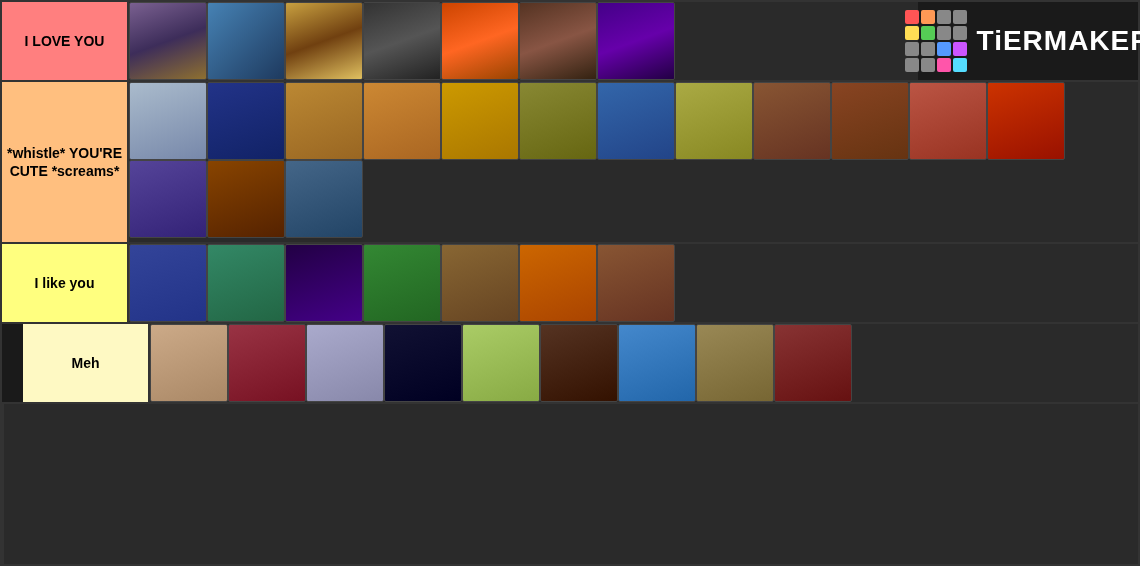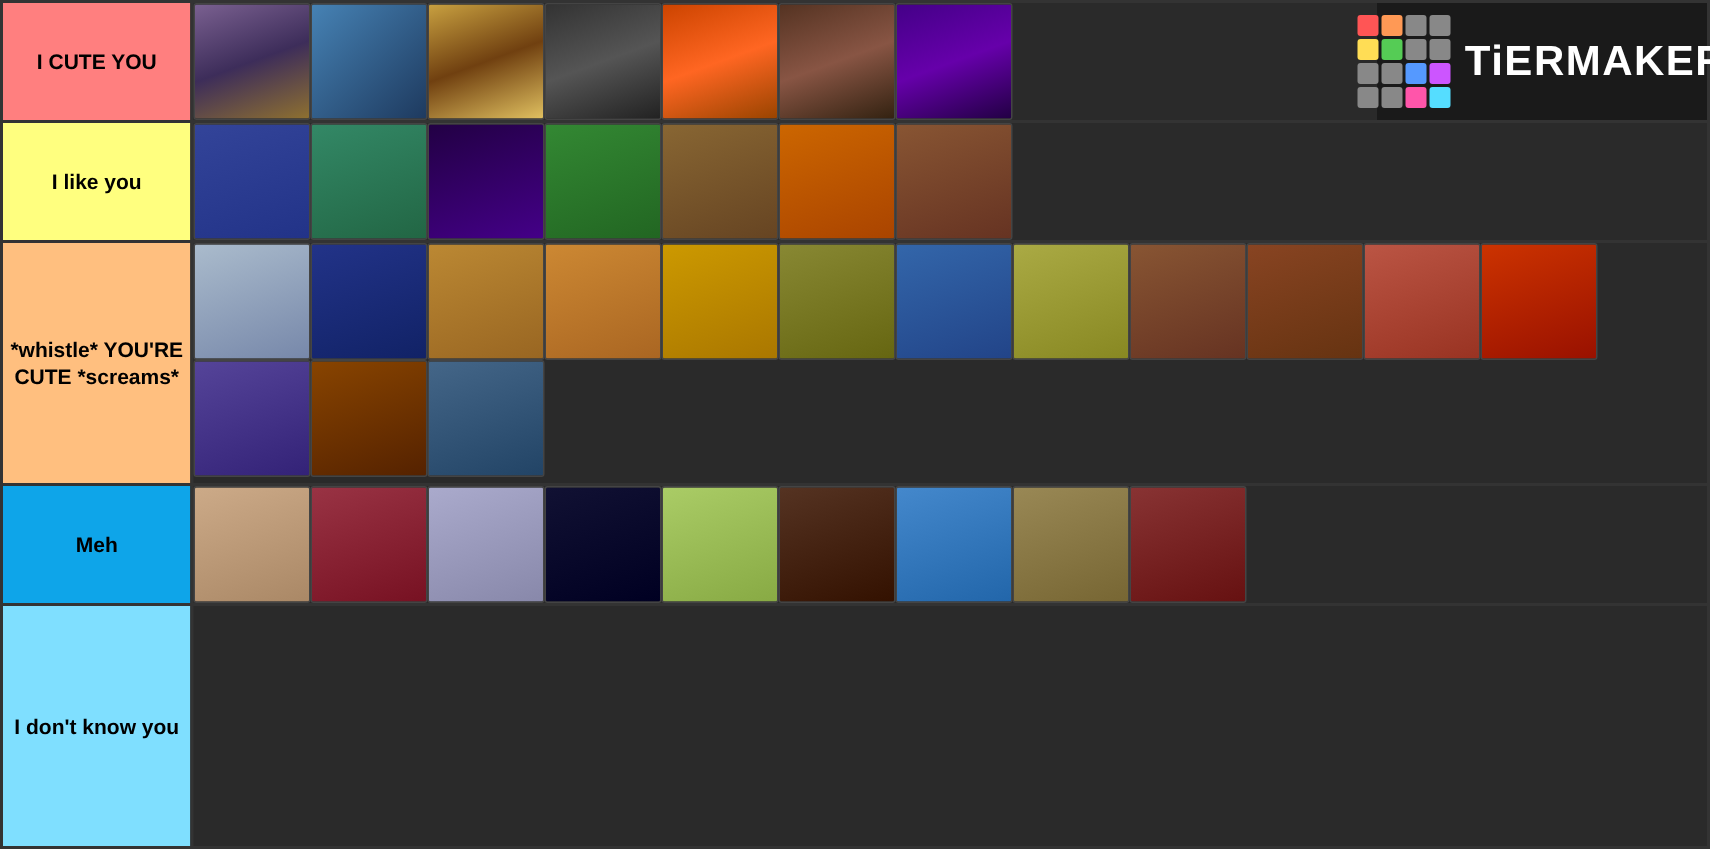--- a/index.html
+++ b/index.html
@@ -71,21 +71,21 @@
       justify-content: center;
       font-size: 9px;
       color: #ccc;
       text-align: center;
     }
 
     
     .tier-love { background-color: #ff7f7f; }
     .tier-whistle { background-color: #ffbf7f; }
     .tier-like { background-color: #ffff7f; }
-    .tier-meh { background-color: #0ea5e9; }
+    .tier-meh { background-color: #fef9c3; margin-left: 21px; }
     .tier-fyou { background-color: #7fbfff; }
     .tier-dontknow { background-color: #7fdfff; }
 
     
     .char { border-radius: 2px; }
     .c1  { background: linear-gradient(135deg, #6a5acd 0%, #483d8b 100%); }
     .c2  { background: linear-gradient(135deg, #4682b4 0%, #1e3a5f 100%); }
     .c3  { background: linear-gradient(135deg, #cd853f 0%, #8b5e3c 100%); }
     .c4  { background: linear-gradient(135deg, #daa520 0%, #b8860b 100%); }
     .c5  { background: linear-gradient(135deg, #2f4f4f 0%, #1a2e2e 100%); }
@@ -161,21 +161,21 @@
 
       <div class="logo-cell" style="background:#888888;"></div>
       <div class="logo-cell" style="background:#888888;"></div>
       <div class="logo-cell" style="background:#ff55aa;"></div>
       <div class="logo-cell" style="background:#55ddff;"></div>
     </div>
     <div class="logo-text">TiERMAKER</div>
   </div>
 
   <div class="tier-row tier-row-love" style="min-height:78px;">
-    <div class="tier-label tier-love">I CUTE YOU</div>
+    <div class="tier-label tier-love">I LOVE YOU</div>
     <div class="tier-items">
       <div class="tier-item char c1">
         <div class="tier-item-inner" style="background:linear-gradient(160deg,#7a6090,#3d2d5a,#8e7030);"></div>
       </div>
       <div class="tier-item char c2">
         <div class="tier-item-inner" style="background:linear-gradient(160deg,#2255aa,#1133660,#4488cc);"></div>
       </div>
       <div class="tier-item char c3">
         <div class="tier-item-inner" style="background:linear-gradient(160deg,#c8a040,#704010,#e0c060);"></div>
       </div>
@@ -186,33 +186,20 @@
         <div class="tier-item-inner" style="background:linear-gradient(160deg,#cc4400,#ff6622,#994400);"></div>
       </div>
       <div class="tier-item char c6">
         <div class="tier-item-inner" style="background:linear-gradient(160deg,#553322,#885544,#332211);"></div>
       </div>
       <div class="tier-item char c7">
         <div class="tier-item-inner" style="background:linear-gradient(160deg,#440088,#6600aa,#220044);"></div>
       </div>
 
       <div style="flex:1; min-width:220px;"></div>
-    </div>
-  </div>
-
-  <div class="tier-row tier-row-like" style="min-height:78px;">
-    <div class="tier-label tier-like">I like you</div>
-    <div class="tier-items">
-      <div class="tier-item char" style="background:linear-gradient(160deg,#334499,#223388);"></div>
-      <div class="tier-item char" style="background:linear-gradient(160deg,#338866,#226644);"></div>
-      <div class="tier-item char" style="background:linear-gradient(160deg,#220044,#440088);"></div>
-      <div class="tier-item char" style="background:linear-gradient(160deg,#338833,#226622);"></div>
-      <div class="tier-item char" style="background:linear-gradient(160deg,#886633,#664422);"></div>
-      <div class="tier-item char" style="background:linear-gradient(160deg,#cc6600,#aa4400);"></div>
-      <div class="tier-item char" style="background:linear-gradient(160deg,#885533,#663322);"></div>
     </div>
   </div>
 
   <div class="tier-row tier-row-whistle" style="min-height:160px;">
     <div class="tier-label tier-whistle">*whistle* YOU'RE CUTE *screams*</div>
     <div class="tier-items" style="flex-wrap:wrap; min-height:160px;">
       <div class="tier-item char" style="background:linear-gradient(160deg,#aabbcc,#7788aa);"></div>
       <div class="tier-item char" style="background:linear-gradient(160deg,#223388,#112266);"></div>
       <div class="tier-item char" style="background:linear-gradient(160deg,#bb8833,#996622);"></div>
       <div class="tier-item char" style="background:linear-gradient(160deg,#cc8833,#aa6622);"></div>
@@ -224,34 +211,46 @@
       <div class="tier-item char" style="background:linear-gradient(160deg,#884422,#663311);"></div>
       <div class="tier-item char" style="background:linear-gradient(160deg,#bb5544,#993322);"></div>
       <div class="tier-item char" style="background:linear-gradient(160deg,#cc3300,#991100);"></div>
       <div class="tier-item char" style="background:linear-gradient(160deg,#554499,#332277);"></div>
 
       <div class="tier-item char" style="background:linear-gradient(160deg,#884400,#552200);"></div>
       <div class="tier-item char" style="background:linear-gradient(160deg,#446688,#224466);"></div>
     </div>
   </div>
 
+  <div class="tier-row tier-row-like" style="min-height:78px;">
+    <div class="tier-label tier-like">I like you</div>
+    <div class="tier-items">
+      <div class="tier-item char" style="background:linear-gradient(160deg,#334499,#223388);"></div>
+      <div class="tier-item char" style="background:linear-gradient(160deg,#338866,#226644);"></div>
+      <div class="tier-item char" style="background:linear-gradient(160deg,#220044,#440088);"></div>
+      <div class="tier-item char" style="background:linear-gradient(160deg,#338833,#226622);"></div>
+      <div class="tier-item char" style="background:linear-gradient(160deg,#886633,#664422);"></div>
+      <div class="tier-item char" style="background:linear-gradient(160deg,#cc6600,#aa4400);"></div>
+      <div class="tier-item char" style="background:linear-gradient(160deg,#885533,#663322);"></div>
+    </div>
+  </div>
+
   <div class="tier-row tier-row-meh" style="min-height:78px;">
     <div class="tier-label tier-meh">Meh</div>
     <div class="tier-items">
       <div class="tier-item char" style="background:linear-gradient(160deg,#ccaa88,#aa8866);"></div>
       <div class="tier-item char" style="background:linear-gradient(160deg,#993344,#771122);"></div>
       <div class="tier-item char" style="background:linear-gradient(160deg,#aaaacc,#8888aa);"></div>
       <div class="tier-item char" style="background:linear-gradient(160deg,#111133,#000022);"></div>
       <div class="tier-item char" style="background:linear-gradient(160deg,#aacc66,#88aa44);"></div>
       <div class="tier-item char" style="background:linear-gradient(160deg,#553322,#331100);"></div>
       <div class="tier-item char" style="background:linear-gradient(160deg,#4488cc,#2266aa);"></div>
       <div class="tier-item char" style="background:linear-gradient(160deg,#998855,#776633);"></div>
       <div class="tier-item char" style="background:linear-gradient(160deg,#883333,#661111);"></div>
     </div>
   </div>
 
 
   <div class="tier-row tier-row-dontknow" style="min-height:78px; flex:1;">
-    <div class="tier-label tier-dontknow">I don't know you</div>
     <div class="tier-items" style="flex:1;"></div>
   </div>
 
 </div>
 
 </body></html>

